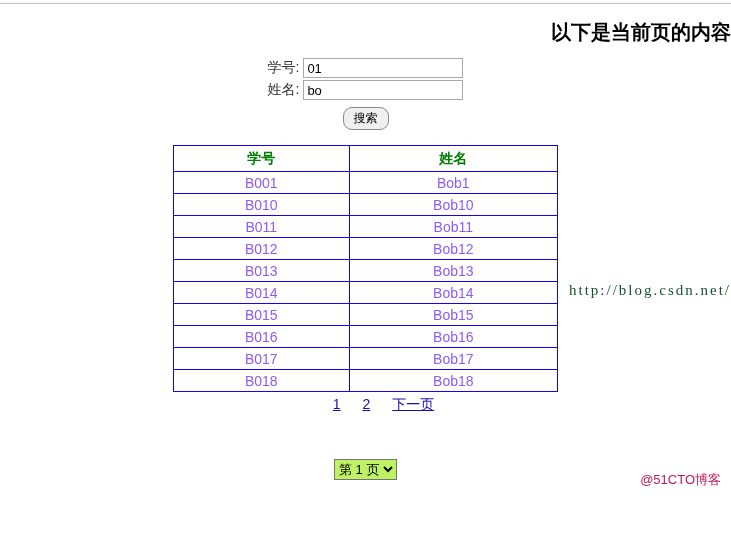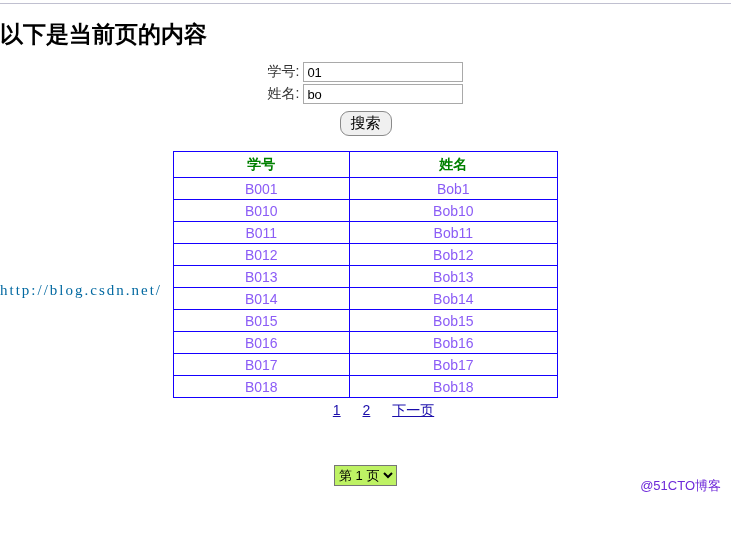--- a/index.html
+++ b/index.html
@@ -11,42 +11,42 @@
       width: 731px;
       position: relative;
     }
     .top-line {
       width: 100%;
       height: 1px;
       background: #c0c0d0;
       margin-top: 3px;
     }
     h2.page-title {
-      text-align: left;
-      font-size: 23px;
+      text-align: right;
+      font-size: 20px;
       font-weight: bold;
       margin: 15px 0 12px 0;
       color: #000;
     }
     .form-area { text-align: center; font-size: 14px; color: #333; }
     .prompt { margin-bottom: 3px; }
     .field-row { margin: 2px 0; }
     .field-row label { font-size: 14px; }
     .field-row input[type="text"] {
       width: 160px;
       height: 20px;
       font-size: 13px;
       padding: 1px 3px;
       border: 1px solid #a9a9a9;
       vertical-align: middle;
     }
     .search-btn {
       margin-top: 5px;
       padding: 2px 10px;
-      font-size: 15px;
+      font-size: 12px;
       background: #f0f0f0;
       border: 1px solid #8a8a8a;
       border-radius: 9px;
       cursor: pointer;
       font-family: inherit;
     }
     table.data {
       border-collapse: collapse;
       margin: 15px auto 0 auto;
       width: 385px;
@@ -86,33 +86,33 @@
       font-size: 13px;
       border: 1px solid #767676;
       background: #bef264;
       height: 21px;
     }
     .watermark-blog {
       position: absolute;
       top: 282px;
       left: 0;
       width: 100%;
-      text-align: left;
-      color: #0369a1;
+      text-align: right;
+      color: #14532d;
       font-size: 15px;
       font-family: serif;
       letter-spacing: 2px;
       pointer-events: none;
       z-index: -1;
     }
     .watermark-cto {
       position: absolute;
       right: 10px;
       bottom: 6px;
-      color: #6d28d9;
+      color: #be185d;
       font-size: 13px;
       pointer-events: none;
     }
   </style>
 </head>
 <body>
 
 <div class="top-line"></div>
 
 <h2 class="page-title">以下是当前页的内容</h2>

